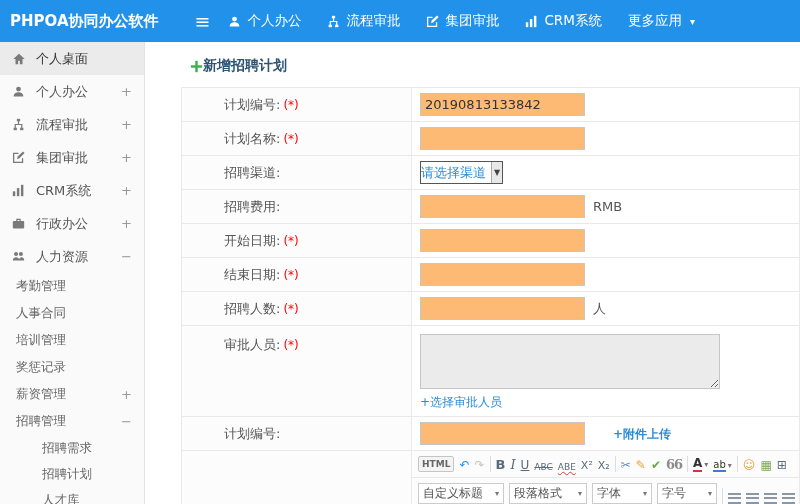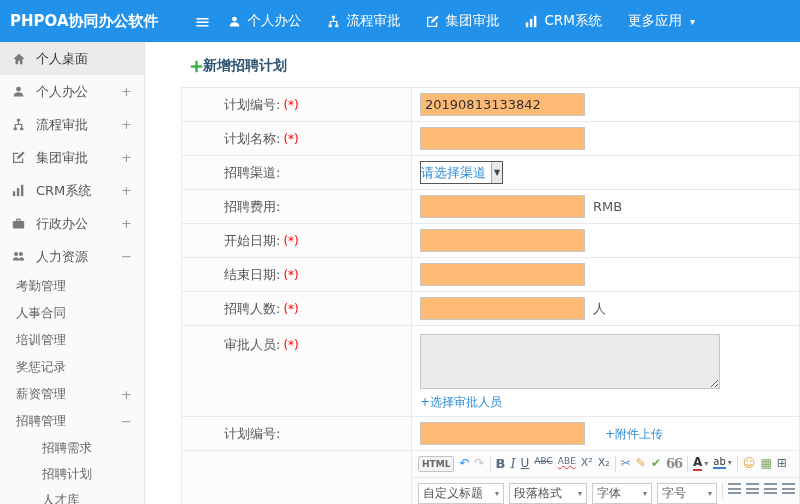--- a/index.html
+++ b/index.html
@@ -41,32 +41,32 @@
   tr.row-std{height:34px;}
   tr.row-ta{height:78px;}
   tr.row-ta td{vertical-align:top;}
   tr.row-ta td.label-cell{padding-top:10px;}
   tr.row-ta td.value-cell{padding-top:8px;}
   .req{color:#ff0000;font-size:12px;margin-left:3px;}
   .txt{width:165px;height:23px;border:1px solid #c6c6c6;font-size:13px;padding:0 4px;color:#333;
     box-sizing:border-box;font-family:inherit;background:#fdba74;}
   .suffix{margin-left:8px;color:#555;}
   .link{color:#2a8bd8;font-size:12px;text-decoration:none;cursor:pointer;}
-  .ml{margin-left:20px;}
+  .ml{margin-left:28px;font-weight:bold;}
   .select-box{display:inline-flex;align-items:center;border:1px solid #555;height:21px;
     background:#fff;cursor:pointer;}
   .sel-label{color:#2a8bd8;font-size:13px;}
   .sel-caret{font-size:8px;color:#444;margin-left:5px;background:#e8e8e8;border-left:1px solid #aaa;
     align-self:stretch;display:flex;align-items:center;padding:0 2px;}
   .ta{width:300px;height:55px;background:#ebebeb;border:1px solid #c6c6c6;resize:both;
     font-family:inherit;box-sizing:border-box;}
   .ta-link{margin-top:2px;}
   
   td.editor-cell{padding:0;vertical-align:top;}
-  .toolbar{display:flex;align-items:flex-start;gap:5px;padding:5px 6px;background:#fcfcfc;
+  .toolbar{display:flex;align-items:flex-end;gap:5px;padding:5px 6px;background:#fcfcfc;
     border-bottom:1px solid #e8e8e8;overflow:hidden;white-space:nowrap;}
   .tb-btn{border:1px solid #c5c5c5;background:#f4f4f4;font-size:9px;font-weight:bold;color:#666;
     padding:2px 3px;border-radius:2px;cursor:pointer;flex:0 0 auto;}
   .tb-item{font-size:12px;color:#5a6b7d;cursor:pointer;display:inline-flex;align-items:baseline;flex:0 0 auto;}
   .tb-sep{width:1px;height:16px;background:#ddd;flex:0 0 auto;}
   .bold{font-weight:bold;font-size:13px;}
   .italic{font-style:italic;font-family:"DejaVu Serif","Liberation Serif",serif;font-size:13px;}
   .underline{text-decoration:underline;}
   .strike{font-size:9px;text-decoration:line-through;}
   .wavy{font-size:9px;text-decoration:underline;text-decoration-style:wavy;text-decoration-color:#e03c3c;}

